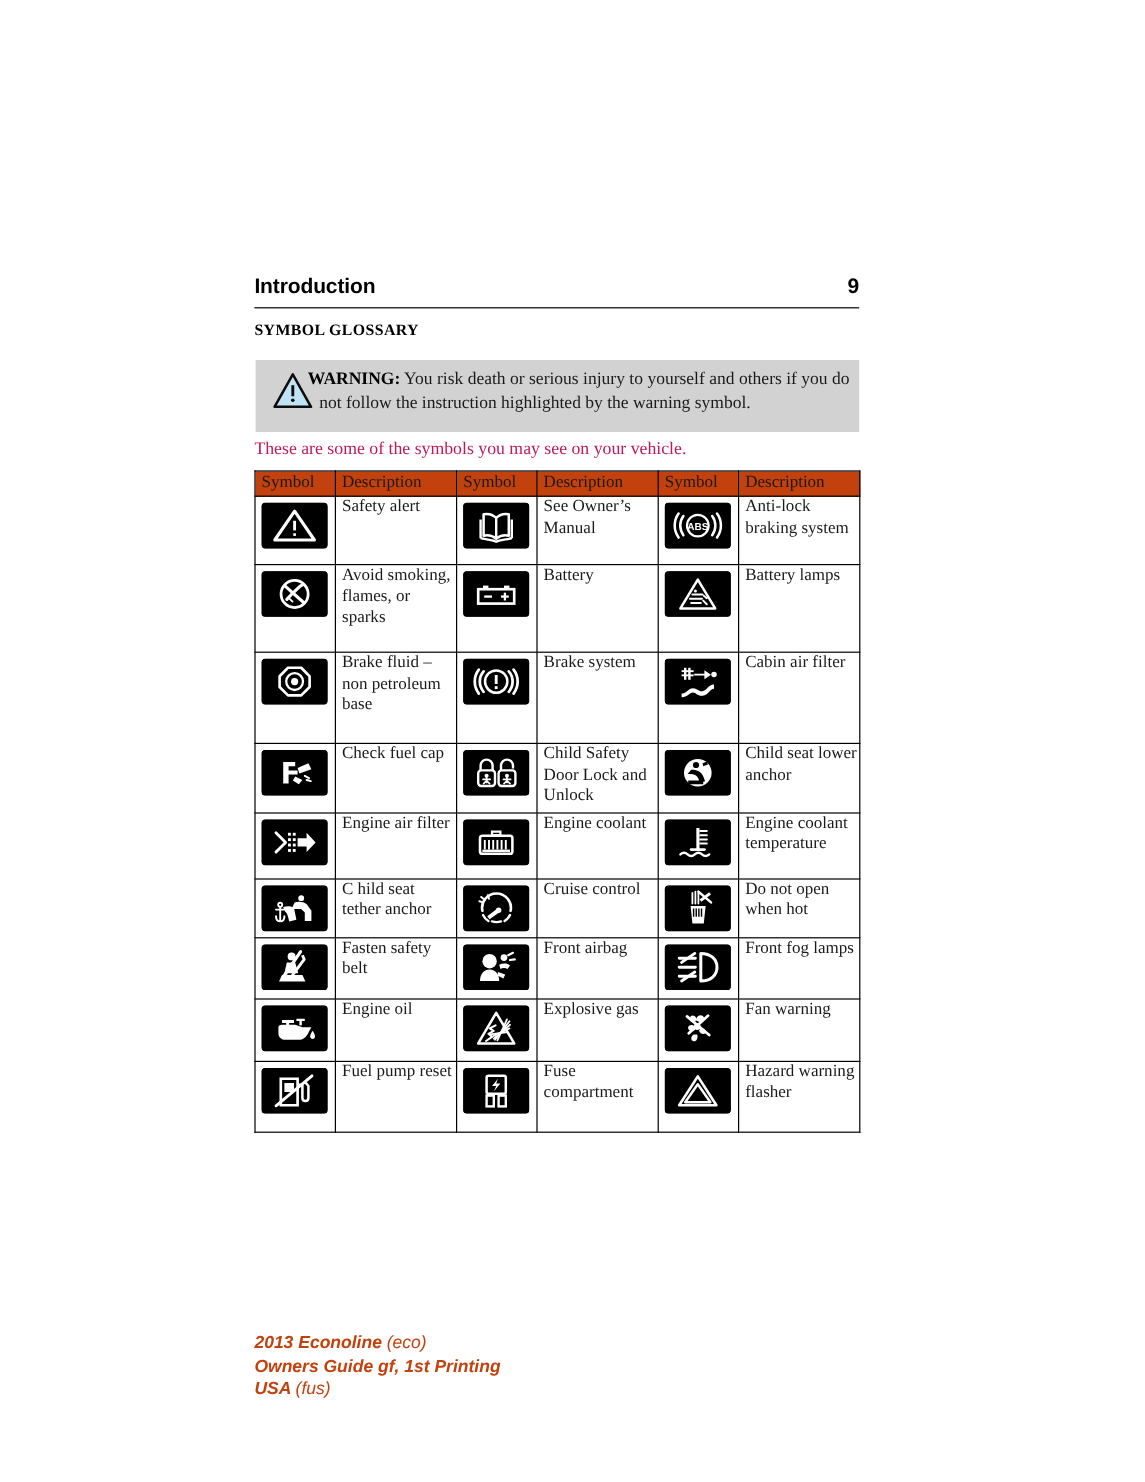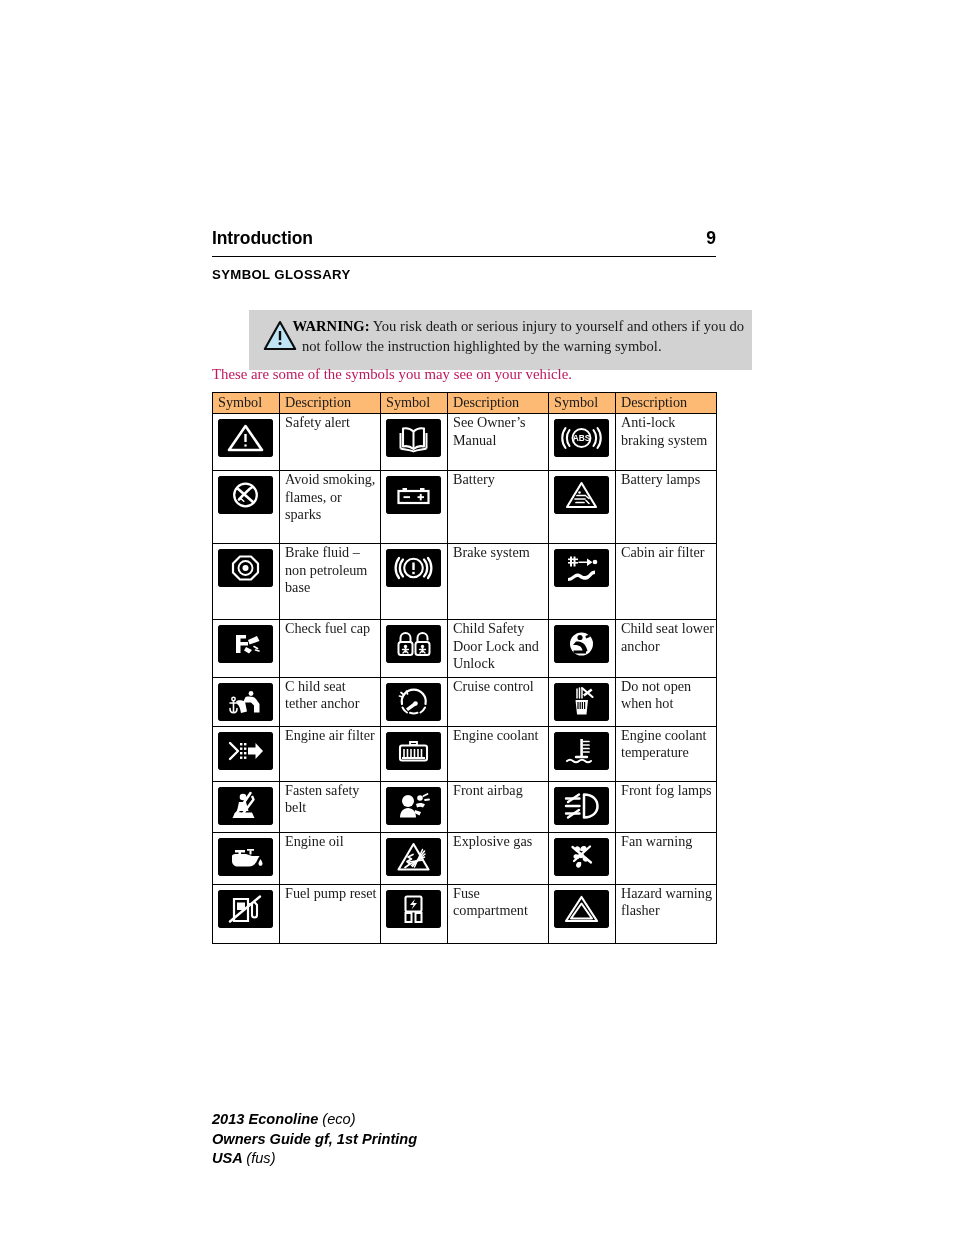--- a/index.html
+++ b/index.html
@@ -58,38 +58,37 @@
     width: 504px;
     height: 1px;
     background: #000;
   }
 
   
   .section-heading {
     position: absolute;
     left: 0;
     top: 267px;
-    font-family: Liberation Sans, sans-serif;
+    font-family: Liberation Serif, serif;
     font-weight: bold;
     font-size: 13.2px;
     letter-spacing: 0.35px;
     color: #000;
   }
 
   
   .warning-box {
     position: absolute;
     left: 1px;
-    top: 310px;
+    top: 300px;
     width: 503px;
     height: 60px;
     background: #d2d2d2;
     box-sizing: border-box;
     padding: 6px 8px 4px 8px;
-    margin-left: 36px;
   }
   .warning-text {
     font-family: "Liberation Serif", serif;
     font-size: 14.6px;
     line-height: 20.3px;
     color: #1a1a1a;
     text-align: justify;
   }
   .warning-text b {
     font-weight: bold;
@@ -122,21 +121,21 @@
     border-collapse: collapse;
     table-layout: fixed;
   }
   .glossary td, .glossary th {
     border: 1px solid #000;
     padding: 0;
     vertical-align: top;
     box-sizing: border-box;
   }
   .glossary thead th {
-    background: #fdba74;
+    background: #c2410c;
     font-family: "Liberation Serif", serif;
     font-weight: normal;
     font-size: 14.2px;
     color: #1a1a1a;
     text-align: left;
     padding: 1px 0 2px 5px;
     height: 20px;
   }
   .col-sym  { width: 67px; }
   .col-desc { width: 101px; }
@@ -164,21 +163,21 @@
   }
 
   
   .footer {
     position: absolute;
     left: 0;
     top: 1110px;
     font-family: "Liberation Sans", sans-serif;
     font-size: 14.6px;
     line-height: 19.5px;
-    color: #000000;
+    color: #c2410c;
     font-style: italic;
     font-weight: bold;
   }
   .footer .paren {
     font-weight: normal;
   }
 </style>
 </head>
 <body>
 
@@ -362,58 +361,20 @@
             <circle cx="27.5" cy="19" r="11.5" fill="#fff"></circle>
             <circle cx="26" cy="12.5" r="2.6" fill="#000"></circle>
             <path d="M31.5 11 L35 9.5 L36 12 L32 13.5 Z" fill="#000"></path>
             <path d="M22 16.5 C22 16.5 26.5 16 29.5 18.5 C32.5 21 33.5 26 33.5 26 L29 27.5 C29 27.5 28.5 23 26 21.2 C23.5 19.4 19 20 19 20 Z" fill="#000"></path>
             <path d="M19.5 25.5 L32 25.5 L32 28.5 L19.5 28.5 Z" fill="#000"></path>
           </svg>
         </td>
         <td class="desc-cell">Child seat lower anchor</td>
       </tr>
 
-      <tr style="height:48px">
-        <td class="sym-cell">
-          <svg class="tile" viewBox="0 0 55 38">
-            <rect width="55" height="38" rx="3" fill="#000"></rect>
-            <circle cx="33" cy="10.5" r="2.4" fill="#fff"></circle>
-            <path d="M27.5 14 C31 13 36 13.5 38 16 L41.5 21 L41.5 29.5 L36 29.5 L36 22.5 L33 19.5 L25 19.5 Z" fill="#fff"></path>
-            <path d="M18 18 C18 18 22 16 27 18.5 L29 28.5 L23 30 C23 30 22 23 19.5 21.5 Z" fill="#fff"></path>
-            <circle cx="15.5" cy="16" r="1.7" fill="none" stroke="#fff" stroke-width="1.5"></circle>
-            <path d="M15.5 18 L15.5 29 M12 20 L19 20 M12 25.5 C12 28.5 13.5 29.8 15.5 29.8 C17.5 29.8 19 28.5 19 25.5" stroke="#fff" stroke-width="1.6" fill="none" stroke-linecap="round"></path>
-          </svg>
-        </td>
-        <td class="desc-cell">C hild seat tether anchor</td>
-        <td class="sym-cell">
-          <svg class="tile" viewBox="0 0 55 38">
-            <rect width="55" height="38" rx="3" fill="#000"></rect>
-            <path d="M16 21 A12 12 0 1 1 39.5 21" fill="none" stroke="#fff" stroke-width="2.2" stroke-linecap="round"></path>
-            <path d="M16.5 24.5 A12 12 0 0 0 21 29.5" fill="none" stroke="#fff" stroke-width="2" stroke-linecap="round"></path>
-            <path d="M39 24.5 A12 12 0 0 1 34.5 29.5" fill="none" stroke="#fff" stroke-width="2" stroke-linecap="round"></path>
-            <path d="M24 29.8 A12 12 0 0 0 31.5 29.8" fill="none" stroke="#fff" stroke-width="2" stroke-linecap="round"></path>
-            <path d="M28.5 19 L20 25.5 L22 28 L30.5 22 Z" fill="#fff"></path>
-            <circle cx="29.5" cy="20.5" r="2.3" fill="#fff"></circle>
-            <path d="M15 9.5 L18 12 M20.5 8 L21.5 11 M13.5 13 L16.5 14" stroke="#fff" stroke-width="1.7" stroke-linecap="round"></path>
-          </svg>
-        </td>
-        <td class="desc-cell">Cruise control</td>
-        <td class="sym-cell">
-          <svg class="tile" viewBox="0 0 55 38">
-            <rect width="55" height="38" rx="3" fill="#000"></rect>
-            <path d="M23 6 L23 15 M25.5 5 L25.5 15 M28 6 L28 15" stroke="#fff" stroke-width="1.5" stroke-linecap="round"></path>
-            <path d="M29 11.5 L37 5.5 L38.5 7.5 L30.5 13.5 Z" fill="#fff"></path>
-            <path d="M28 5 L38.5 14" stroke="#fff" stroke-width="2.1" stroke-linecap="round"></path>
-            <path d="M21.5 17 L34 17 L32.5 31.5 L23 31.5 Z" fill="#fff"></path>
-            <path d="M24 19 L24 26 M26.2 19 L26.2 26 M28.4 19 L28.4 26 M30.6 19 L30.6 26" stroke="#000" stroke-width="1.2"></path>
-          </svg>
-        </td>
-        <td class="desc-cell">Do not open when hot</td>
-      </tr>
-
       <tr style="height:55px">
         <td class="sym-cell">
           <svg class="tile" viewBox="0 0 55 38">
             <rect width="55" height="38" rx="3" fill="#000"></rect>
             <path d="M12 11 L20 19 L12 27" fill="none" stroke="#fff" stroke-width="2.4" stroke-linecap="round" stroke-linejoin="round"></path>
             <g fill="#fff">
               <rect x="22" y="11" width="2.4" height="2.4"></rect>
                 <rect x="22" y="15.5" width="2.4" height="2.4"></rect>
               <rect x="22" y="20" width="2.4" height="2.4"></rect>
                 <rect x="22" y="24.5" width="2.4" height="2.4"></rect>
@@ -441,20 +402,58 @@
             <rect width="55" height="38" rx="3" fill="#000"></rect>
             <rect x="26.3" y="7" width="2.6" height="18" fill="#fff"></rect>
             <path d="M29.5 9.5 L35 9.5 M29.5 13 L35 13 M29.5 16.5 L35 16.5 M29.5 20 L35 20" stroke="#fff" stroke-width="1.7" stroke-linecap="round"></path>
             <path d="M22 25 L33 25" stroke="#fff" stroke-width="2.4" stroke-linecap="round"></path>
             <path d="M13 29 q3 -2.6 6 0 q3 2.6 6 0 q3 -2.6 6 0 q3 2.6 6 0" fill="none" stroke="#fff" stroke-width="2" stroke-linecap="round"></path>
           </svg>
         </td>
         <td class="desc-cell">Engine coolant temperature</td>
       </tr>
 
+      <tr style="height:48px">
+        <td class="sym-cell">
+          <svg class="tile" viewBox="0 0 55 38">
+            <rect width="55" height="38" rx="3" fill="#000"></rect>
+            <circle cx="33" cy="10.5" r="2.4" fill="#fff"></circle>
+            <path d="M27.5 14 C31 13 36 13.5 38 16 L41.5 21 L41.5 29.5 L36 29.5 L36 22.5 L33 19.5 L25 19.5 Z" fill="#fff"></path>
+            <path d="M18 18 C18 18 22 16 27 18.5 L29 28.5 L23 30 C23 30 22 23 19.5 21.5 Z" fill="#fff"></path>
+            <circle cx="15.5" cy="16" r="1.7" fill="none" stroke="#fff" stroke-width="1.5"></circle>
+            <path d="M15.5 18 L15.5 29 M12 20 L19 20 M12 25.5 C12 28.5 13.5 29.8 15.5 29.8 C17.5 29.8 19 28.5 19 25.5" stroke="#fff" stroke-width="1.6" fill="none" stroke-linecap="round"></path>
+          </svg>
+        </td>
+        <td class="desc-cell">C hild seat tether anchor</td>
+        <td class="sym-cell">
+          <svg class="tile" viewBox="0 0 55 38">
+            <rect width="55" height="38" rx="3" fill="#000"></rect>
+            <path d="M16 21 A12 12 0 1 1 39.5 21" fill="none" stroke="#fff" stroke-width="2.2" stroke-linecap="round"></path>
+            <path d="M16.5 24.5 A12 12 0 0 0 21 29.5" fill="none" stroke="#fff" stroke-width="2" stroke-linecap="round"></path>
+            <path d="M39 24.5 A12 12 0 0 1 34.5 29.5" fill="none" stroke="#fff" stroke-width="2" stroke-linecap="round"></path>
+            <path d="M24 29.8 A12 12 0 0 0 31.5 29.8" fill="none" stroke="#fff" stroke-width="2" stroke-linecap="round"></path>
+            <path d="M28.5 19 L20 25.5 L22 28 L30.5 22 Z" fill="#fff"></path>
+            <circle cx="29.5" cy="20.5" r="2.3" fill="#fff"></circle>
+            <path d="M15 9.5 L18 12 M20.5 8 L21.5 11 M13.5 13 L16.5 14" stroke="#fff" stroke-width="1.7" stroke-linecap="round"></path>
+          </svg>
+        </td>
+        <td class="desc-cell">Cruise control</td>
+        <td class="sym-cell">
+          <svg class="tile" viewBox="0 0 55 38">
+            <rect width="55" height="38" rx="3" fill="#000"></rect>
+            <path d="M23 6 L23 15 M25.5 5 L25.5 15 M28 6 L28 15" stroke="#fff" stroke-width="1.5" stroke-linecap="round"></path>
+            <path d="M29 11.5 L37 5.5 L38.5 7.5 L30.5 13.5 Z" fill="#fff"></path>
+            <path d="M28 5 L38.5 14" stroke="#fff" stroke-width="2.1" stroke-linecap="round"></path>
+            <path d="M21.5 17 L34 17 L32.5 31.5 L23 31.5 Z" fill="#fff"></path>
+            <path d="M24 19 L24 26 M26.2 19 L26.2 26 M28.4 19 L28.4 26 M30.6 19 L30.6 26" stroke="#000" stroke-width="1.2"></path>
+          </svg>
+        </td>
+        <td class="desc-cell">Do not open when hot</td>
+      </tr>
+
       <tr style="height:51px">
         <td class="sym-cell">
           <svg class="tile" viewBox="0 0 55 38">
             <rect width="55" height="38" rx="3" fill="#000"></rect>
             <circle cx="25" cy="10" r="3.3" fill="#fff"></circle>
             <path d="M21 15 L28 15 L30.5 24 L19 24 Z" fill="#fff"></path>
             <path d="M17 25.5 L34 25.5 L36.5 31 L14.5 31 Z" fill="#fff"></path>
             <path d="M32.5 6 L17.5 28" stroke="#fff" stroke-width="2.6" stroke-linecap="round"></path>
             <path d="M34 9 L35.5 12.5 L24 28 L21 26" fill="none" stroke="#fff" stroke-width="2.4" stroke-linejoin="round"></path>
           </svg>

